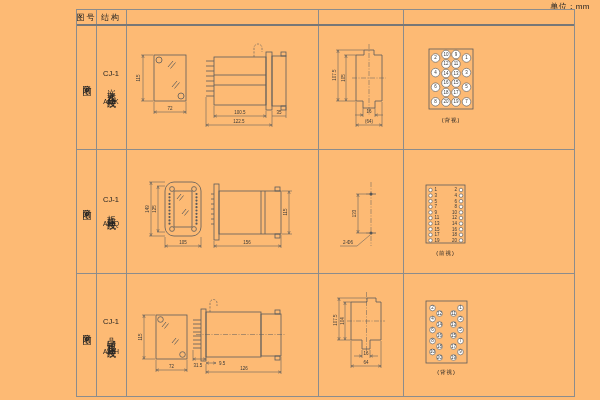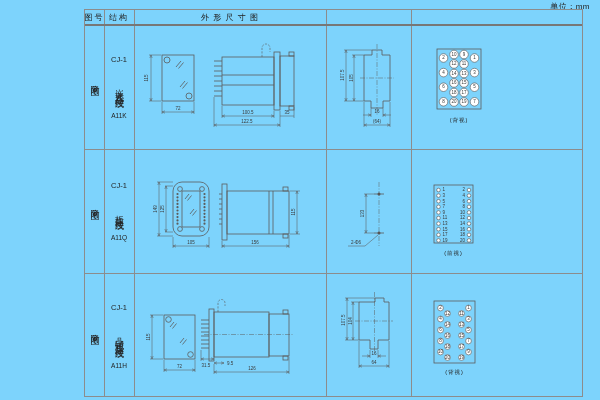--- a/index.html
+++ b/index.html
@@ -1,32 +1,32 @@
 <!DOCTYPE html>
 <html><head>
 <meta charset="utf-8">
 <style>
   html,body{margin:0;padding:0;background:#fff;}
-  .page{position:relative;width:600px;height:400px;background:#7dd3fc;overflow:hidden;
+  .page{position:relative;width:600px;height:400px;background:#fdba74;overflow:hidden;
         font-family:"Liberation Sans","DejaVu Sans",sans-serif;color:#333;}
   .unit{position:absolute;top:1px;right:10px;font-size:8px;color:#222;letter-spacing:.5px;}
-  .tbl{position:absolute;left:84px;top:9px;width:499px;height:388px;border:1px solid #8c8c8c;box-sizing:border-box;}
+  .tbl{position:absolute;left:76px;top:9px;width:499px;height:388px;border:1px solid #8c8c8c;box-sizing:border-box;}
   .vline{position:absolute;top:0;bottom:0;width:1px;background:#8c8c8c;}
   .hline{position:absolute;left:0;right:0;height:1px;background:#8c8c8c;}
   .hline.thick{height:2px;background:#777;}
   .hcell{position:absolute;top:0;height:15px;display:flex;align-items:center;justify-content:center;
          font-size:8px;color:#222;white-space:nowrap;}
   .sp2{letter-spacing:2px;}
   .sp1{letter-spacing:1px;}
   .cell{position:absolute;display:flex;align-items:center;justify-content:center;box-sizing:border-box;}
   .r1{top:15px;height:124px;} .r2{top:139px;height:124px;} .r3{top:263px;height:126px;}
   .c-fig{left:0;width:19px;} .c-struct{left:19px;width:30px;}
   .c-outline{left:49px;width:192px;} .c-install{left:241px;width:85px;} .c-terminal{left:326px;width:173px;}
   .vtext{writing-mode:vertical-rl;text-orientation:upright;letter-spacing:3px;font-size:9px;color:#222;}
-  .structbox{display:flex;flex-direction:column;align-items:center;justify-content:center;gap:18px;height:100%;}
+  .structbox{display:flex;flex-direction:column;align-items:center;justify-content:center;gap:4px;height:100%;}
   .model{font-size:7.5px;color:#222;} .code{font-size:6.5px;color:#222;}
   .desc{writing-mode:vertical-rl;text-orientation:upright;letter-spacing:2px;font-size:9px;color:#222;}
   svg{display:block;}
   .draw path,.draw rect,.draw circle,.draw line{fill:none;stroke:#5c5c5c;stroke-width:.8;}
   .draw .dim{stroke-width:.55;}
   .draw .cl{stroke-width:.5;stroke-dasharray:5 1.5 1 1.5;}
   .draw .dsh{stroke-width:.6;stroke-dasharray:2.2 1.3;}
   .draw .dots{stroke-dasharray:0 3.3;stroke-linecap:round;stroke-width:2.2;}
   .draw .fl{fill:#555;stroke:none;}
   .draw text{fill:#3a3a3a;stroke:none;font-size:4.5px;font-family:"Liberation Sans","DejaVu Sans",sans-serif;}
@@ -45,21 +45,20 @@
     <div class="vline" style="left:19px"></div>
     <div class="vline" style="left:49px"></div>
     <div class="vline" style="left:241px"></div>
     <div class="vline" style="left:326px"></div>
     <div class="hline thick" style="top:14px"></div>
     <div class="hline" style="top:139px"></div>
     <div class="hline" style="top:263px"></div>
 
     <div class="hcell sp2" style="left:0;width:19px">图号</div>
     <div class="hcell sp2" style="left:19px;width:30px">结构</div>
-    <div class="hcell sp1" style="left:49px;width:192px">外 形 尺 寸 图</div>
 
     <div class="cell r1 c-fig">
       <span class="vtext">附图3</span>
     </div>
     <div class="cell r1 c-struct">
       <div class="structbox">
         <span class="model">CJ-1</span>
         <span class="desc">嵌入式后接线</span>
         <span class="code">A11K</span>
       </div>

